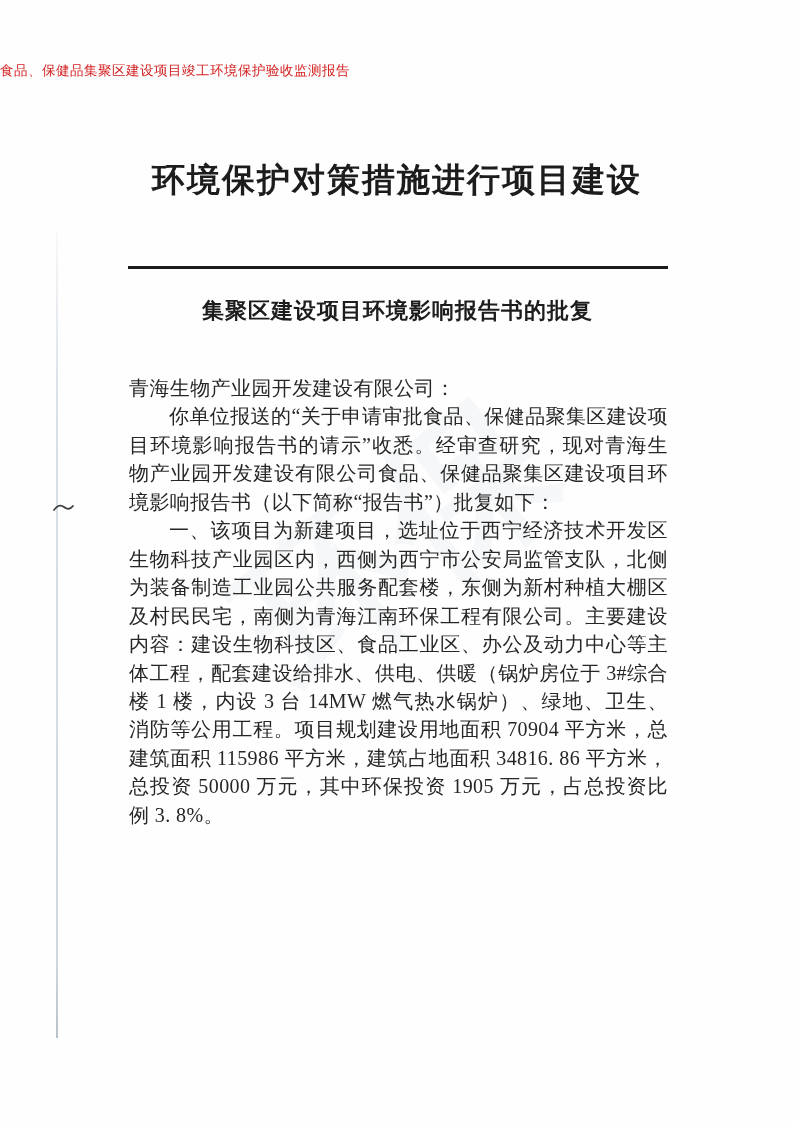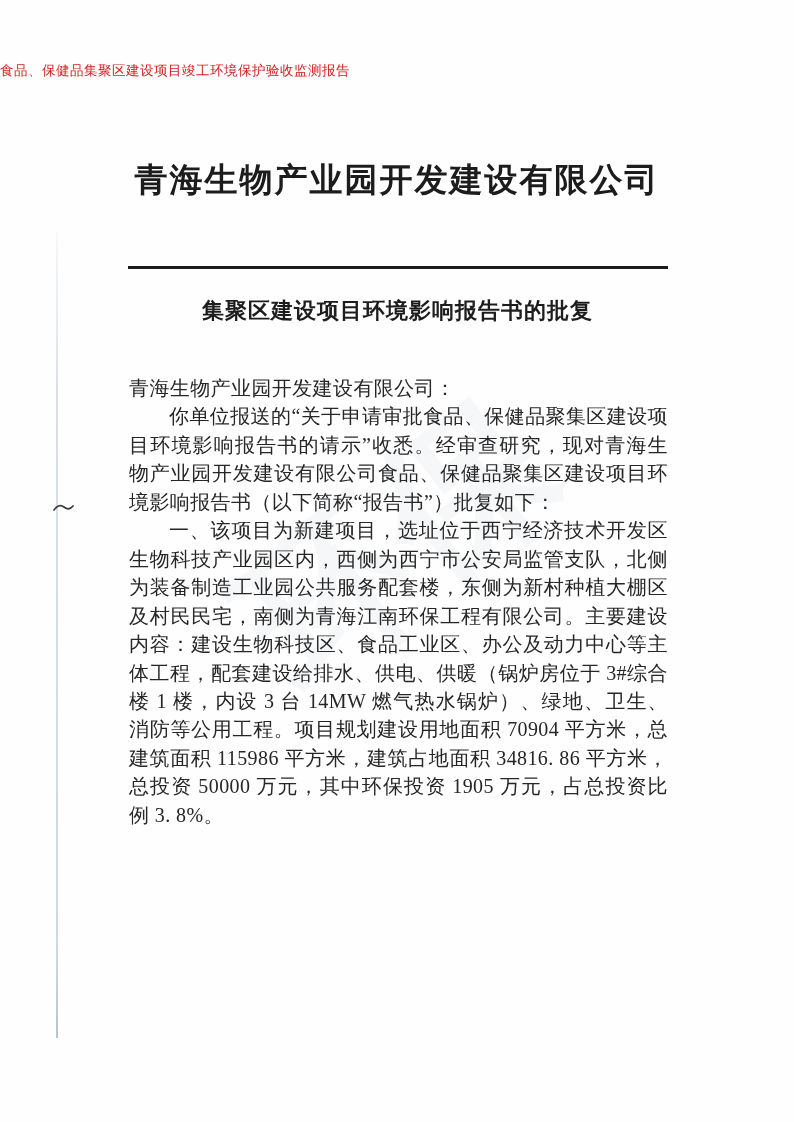--- a/index.html
+++ b/index.html
@@ -64,21 +64,21 @@
 </style>
 </head>
 <body>
 
 <div class="page">
 
   <div class="watermark">环保</div>
 
   <div class="doc-header" style="color: rgb(212, 32, 32);">食品、保健品集聚区建设项目竣工环境保护验收监测报告</div>
 
-  <h1 class="title">青海生物产业园开发建设有限公司</h1>
+  <h1 class="title">环境保护对策措施进行项目建设</h1>
 
 
   <div class="rule"></div>
 
   <div class="subject">
     <div>集聚区建设项目环境影响报告书的批复</div>
   </div>
 
   <div class="body-text">
       <p>青海生物产业园开发建设有限公司：</p>

